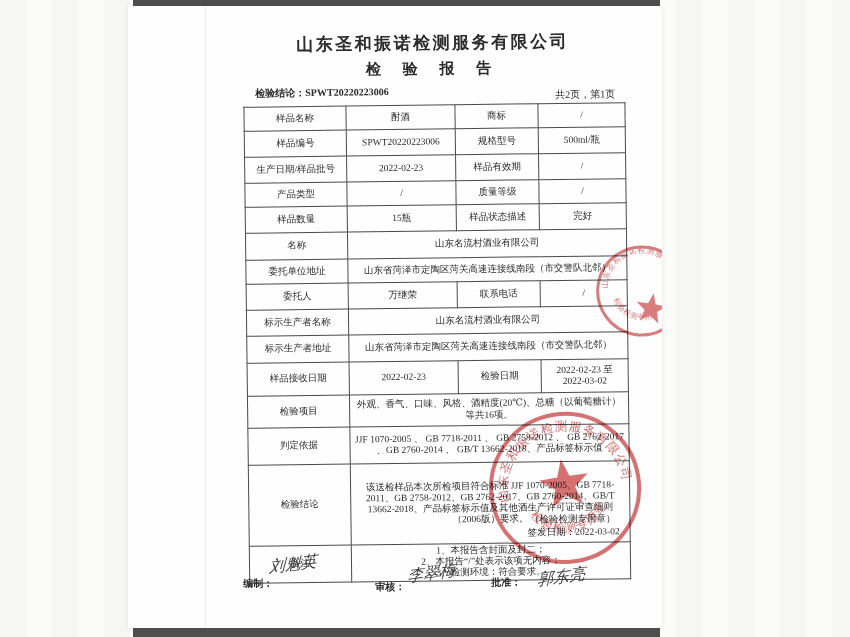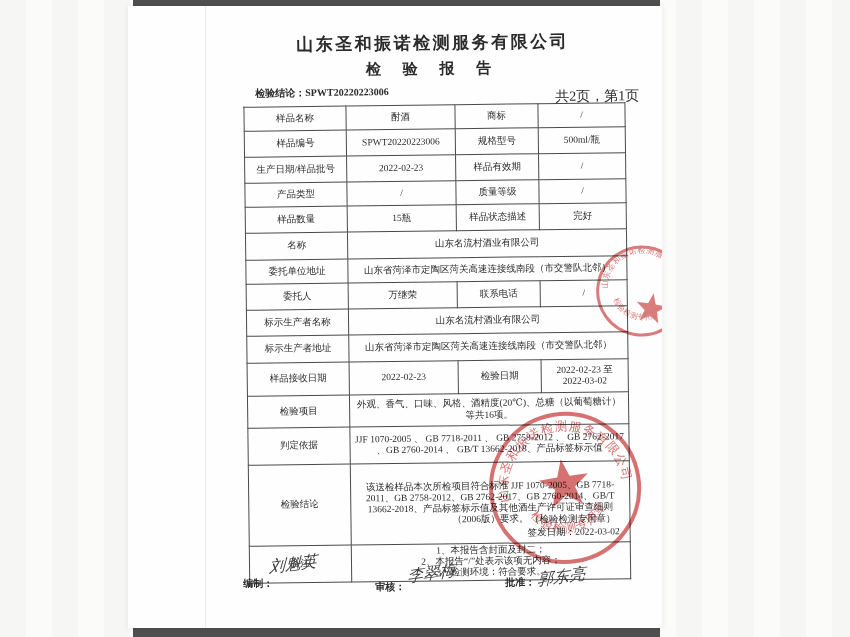--- a/index.html
+++ b/index.html
@@ -15,21 +15,21 @@
     position:absolute;left:128px;top:6px;width:534px;height:622px;
     background:#fefefe;overflow:hidden;box-shadow:0 0 6px rgba(0,0,0,0.08);
   }
   .fold-line{position:absolute;left:77px;top:0;width:1px;height:100%;background:#ececea;}
   .doc{position:absolute;left:0;top:0;width:534px;height:622px;transform:rotate(-0.7deg);transform-origin:50% 50%;}
   .company-title{position:absolute;left:95px;top:26px;width:426px;text-align:center;
     font-size:17px;font-weight:700;letter-spacing:2.5px;}
   .report-title{position:absolute;left:95px;top:54px;width:426px;text-align:center;
     font-size:15px;font-weight:700;letter-spacing:9px;}
   .report-no{position:absolute;left:130px;top:79px;font-size:10px;font-weight:600;}
-  .pagination{position:absolute;left:430px;top:84px;font-size:14px;}
+  .pagination{position:absolute;left:430px;top:84px;font-size:10px;}
   table.report{
     position:absolute;left:118px;top:99px;width:381px;border-collapse:collapse;table-layout:fixed;
   }
   table.report td{
     border:1px solid #4a4a4a;font-size:9.5px;line-height:1.18;padding:1px 4px;
     text-align:center;vertical-align:middle;overflow:hidden;
   }
   td.lab{font-size:9.5px;}
   td.left{text-align:left;}
   .h22{height:21px}.h24{height:23px}.h25{height:24px}.h31{height:30px}
@@ -153,21 +153,21 @@
             <div>3、检测环境：符合要求。</div>
           </td>
         </tr>
       </tbody>
         </table>
 
       <span class="footer-label" style="left:112px;top:569px;">编制：</span>
       <span class="sig" style="left:138px;top:547px;">刘魁英</span>
       <span class="footer-label" style="left:244px;top:574px;">审核：</span>
       <span class="sig" style="left:276px;top:558px;">李翠梅</span>
-      <span class="footer-label" style="left:374px;top:571px;">批准：</span>
+      <span class="footer-label" style="left:360px;top:571px;">批准：</span>
       <span class="sig" style="left:406px;top:563px;">郭东亮</span>
 
       <svg class="seal-svg seal-main" width="170" height="170" viewBox="0 0 170 170">
         <g opacity="0.78" transform="rotate(-8 85 85)" stroke="none">
           <circle cx="85" cy="85" r="74" fill="none" stroke="#c94a4a" stroke-width="4"></circle>
           <polygon fill="#c94a4a" points="85,56 91.2,73.5 109.7,74 95,85.2 100.3,103 85,92.5 69.7,103 75,85.2 60.3,74 78.8,73.5"></polygon>
           <path id="arcTopMain" d="M 27.2 90.1 A 58 58 0 1 1 142.8 90.1" fill="none"></path>
           <path id="arcBotMain" d="M 46.9 107 A 44 44 0 0 0 123.1 107" fill="none"></path>
           <text font-size="12.5" letter-spacing="1" fill="#c94a4a" font-family="Liberation Serif,serif">
             <textPath href="#arcTopMain">山东圣和振诺检测服务有限公司</textPath>

